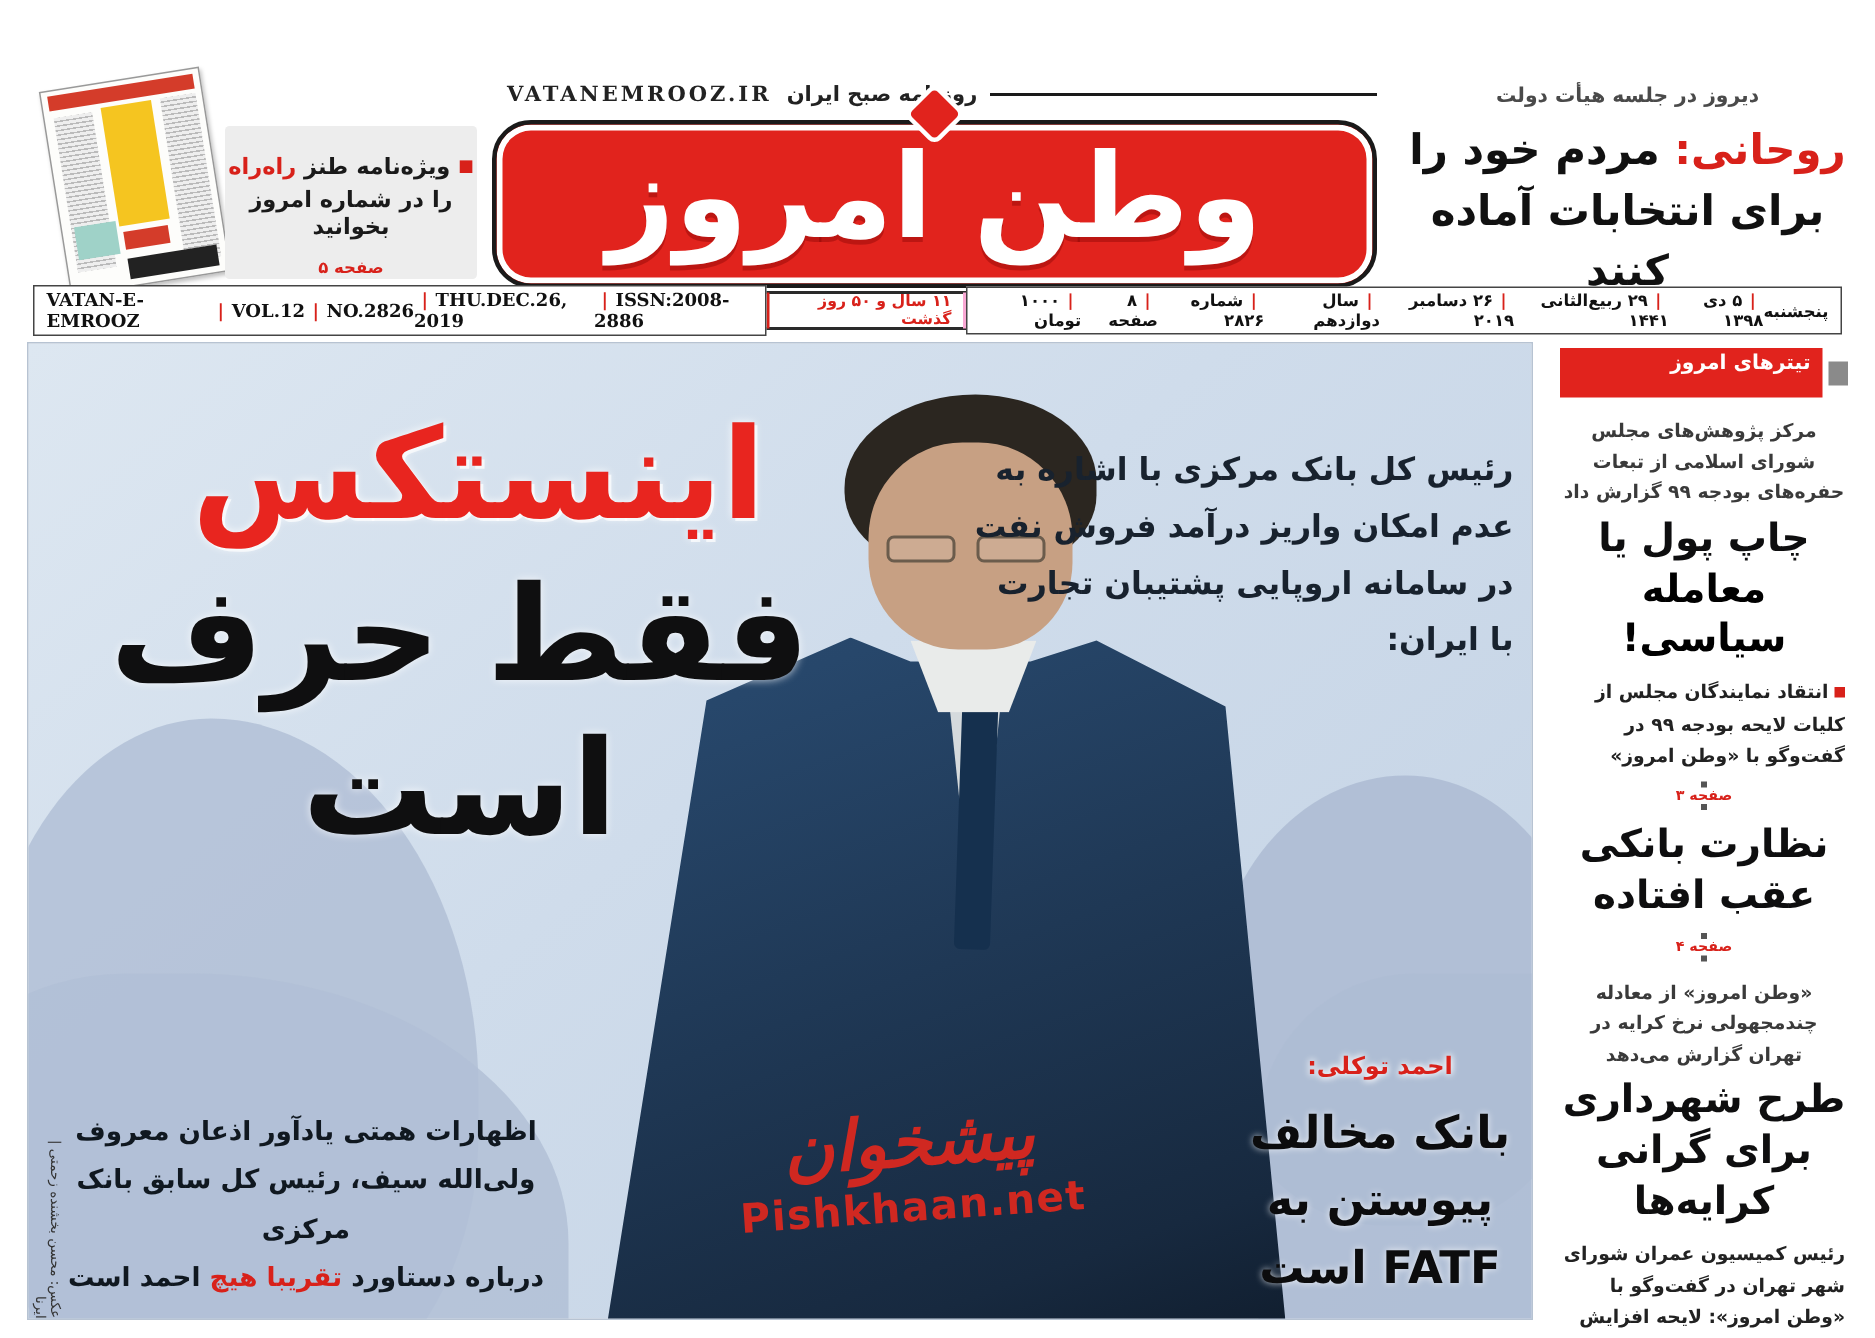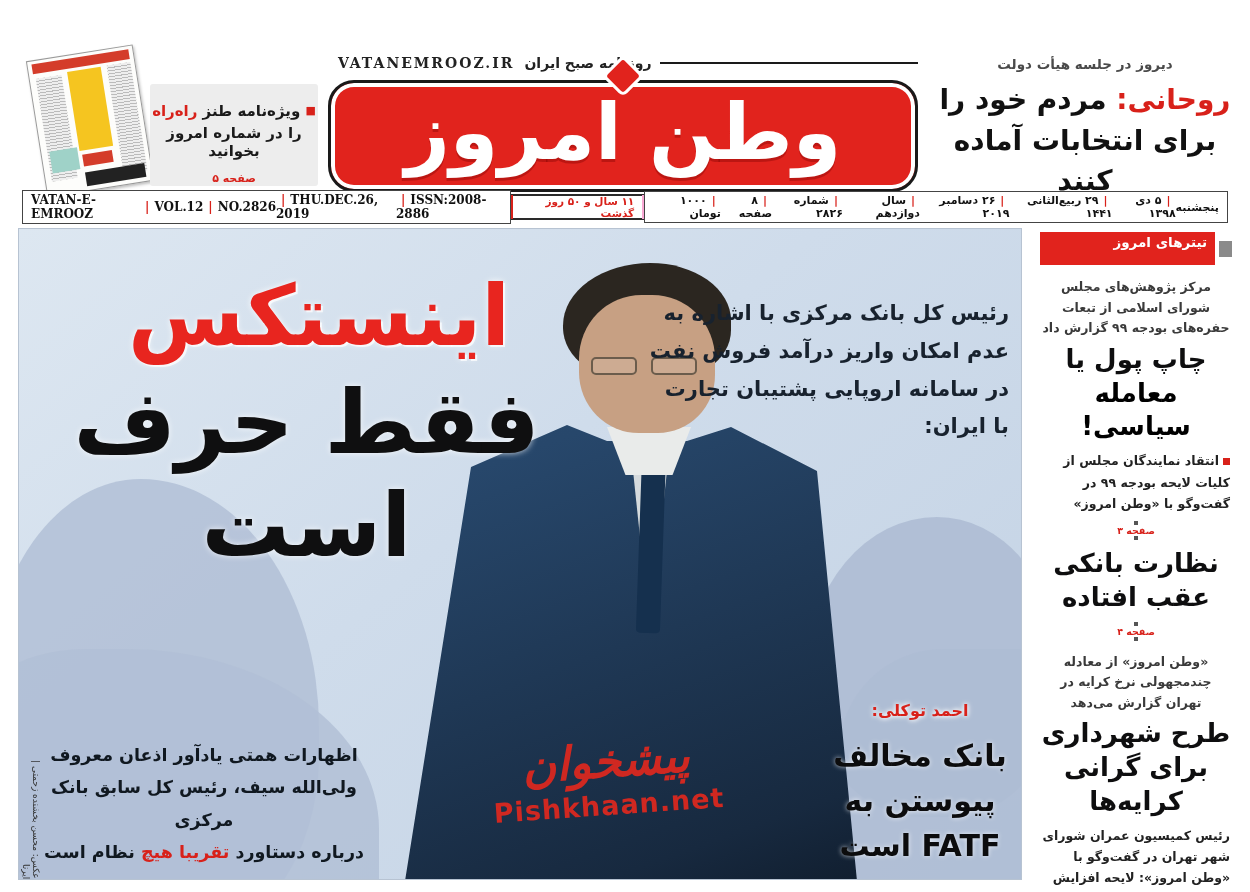--- a/index.html
+++ b/index.html
@@ -185,21 +185,21 @@
     <div class="lens l"></div>
   </div>
 
   <div class="abs lead">رئیس کل بانک مرکزی با اشاره به عدم امکان واریز درآمد فروش نفت در سامانه اروپایی پشتیبان تجارت با ایران:</div>
   <div class="abs head-red">اینستکس</div>
   <div class="abs head-black">فقط حرف است</div>
 
   <div class="abs footnote">
     <span>اظهارات همتی یادآور اذعان معروف</span><br>
     <span>ولی‌الله سیف، رئیس کل سابق بانک مرکزی</span><br>
-    <span><span>درباره دستاورد </span><span class="red">تقریبا هیچ</span><span> نظام است</span></span>
+    <span><span>درباره دستاورد </span><span class="red">تقریبا هیچ</span><span> احمد است</span></span>
     
   </div>
 
   <div class="abs credit">عکس: محسن بخشنده زحمتی | ایرنا</div>
 
   <div class="abs second">
     <div class="kick">احمد توکلی:</div>
     <div class="h">
       <span>بانک مخالف</span><br>
       <span>پیوستن به</span><br>

